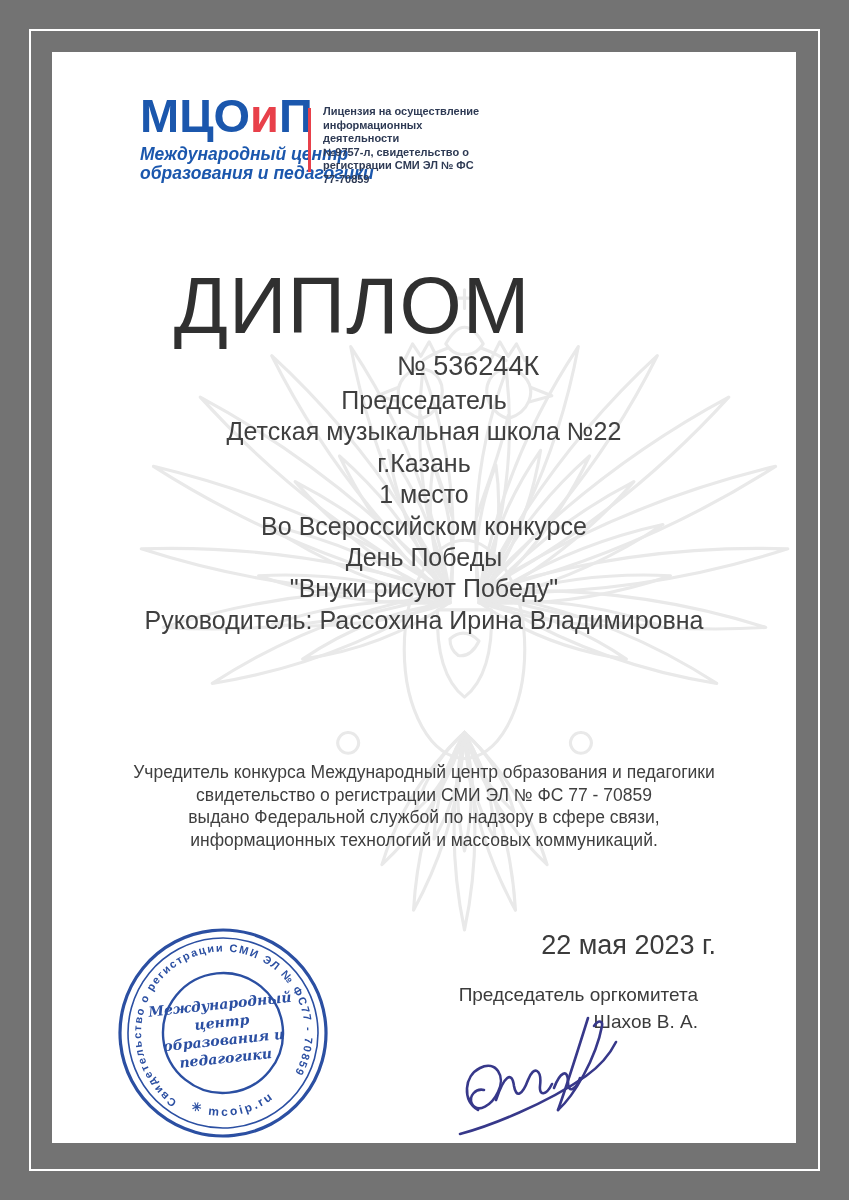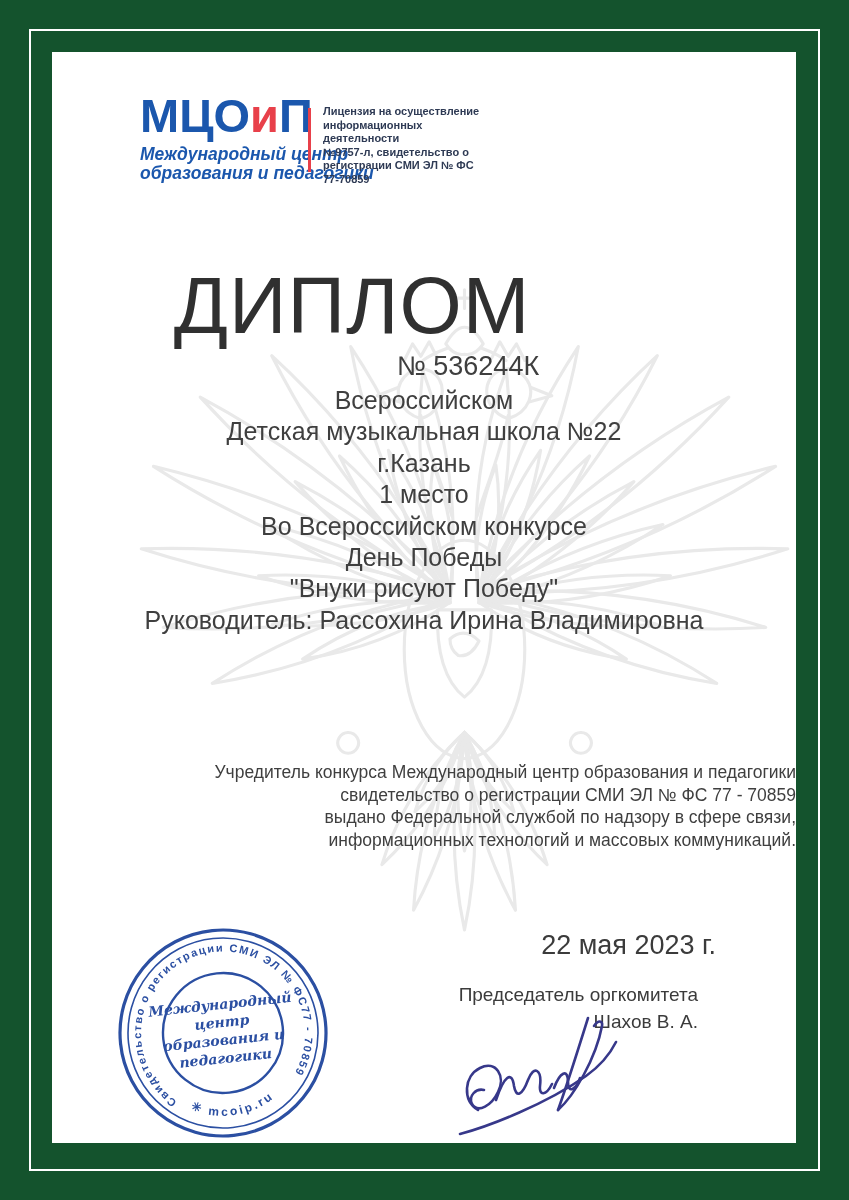--- a/index.html
+++ b/index.html
@@ -1,18 +1,18 @@
 <!DOCTYPE html>
 <html><head>
 <meta charset="utf-8">
 <style>
   html,body{margin:0;padding:0;background:#9aa2ad;}
   .page{
     position:relative;width:849px;height:1200px;margin:0 auto;
-    background:#14532d;overflow:hidden;
+    background:#737373;overflow:hidden;
     font-family:"Liberation Sans",sans-serif;
   }
   .inner-line{position:absolute;inset:29px;border:2px solid #ffffff;pointer-events:none;}
   .content{
     position:absolute;left:52px;top:52px;width:744px;height:1091px;
     background:#ffffff;
   }
   
   .watermark{position:absolute;left:80px;top:190px;width:665px;height:690px;z-index:0;}
   .watermark path,.watermark ellipse,.watermark circle{stroke:#e9e9e9;fill:none;stroke-width:3;stroke-linecap:round;stroke-linejoin:round;}
@@ -29,21 +29,21 @@
   }
   
   .title{
     position:absolute;left:0;width:600px;top:212px;text-align:center;z-index:1;
     font-size:80px;line-height:1.05;font-weight:500;color:#303030;letter-spacing:1px;
   }
   .number{position:absolute;left:12px;width:808px;top:299px;text-align:center;z-index:1;
     font-size:27px;color:#3f3f3f;}
   .award-lines{position:absolute;left:0;width:744px;top:333px;text-align:center;z-index:1;
     font-size:25px;line-height:31.4px;color:#3f3f3f;}
-  .footer-note{position:absolute;left:0;width:744px;top:709px;text-align:right;z-index:1;
+  .footer-note{position:absolute;left:0;width:744px;top:709px;text-align:center;z-index:1;
     font-size:17.5px;line-height:22.5px;color:#3f3f3f;}
   
   .date{position:absolute;right:80px;top:878px;z-index:1;font-size:27px;color:#3b3b3b;}
   .sign-block{position:absolute;right:98px;top:929px;width:300px;text-align:right;z-index:1;
     font-size:19px;line-height:27px;color:#3b3b3b;}
   .signature{position:absolute;left:398px;top:940px;width:178px;height:150px;z-index:2;}
   .signature path{stroke:#37388a;fill:none;stroke-width:2.6;stroke-linecap:round;}
   
   .stamp{position:absolute;left:64px;top:874px;width:214px;height:214px;z-index:2;transform:rotate(-6deg);}
   .stamp circle{fill:none;stroke:#2b4fa2;}
@@ -139,21 +139,21 @@
       <div>информационных деятельности</div>
       <div>№9757-л, свидетельство о</div>
       <div>регистрации СМИ ЭЛ № ФС</div>
       <div>77-70859</div>
     </div>
 
     <div class="title">ДИПЛОМ</div>
     <div class="number">№ 536244К</div>
 
     <div class="award-lines">
-      <div>Всероссийском</div>
+      <div>Председатель</div>
       <div>Детская музыкальная школа №22</div>
       <div>г.Казань</div>
       <div>1 место</div>
       <div>Во Всероссийском конкурсе</div>
       <div>День Победы</div>
       <div>"Внуки рисуют Победу"</div>
       <div>Руководитель: Рассохина Ирина Владимировна</div>
     </div>
 
     <div class="footer-note">

